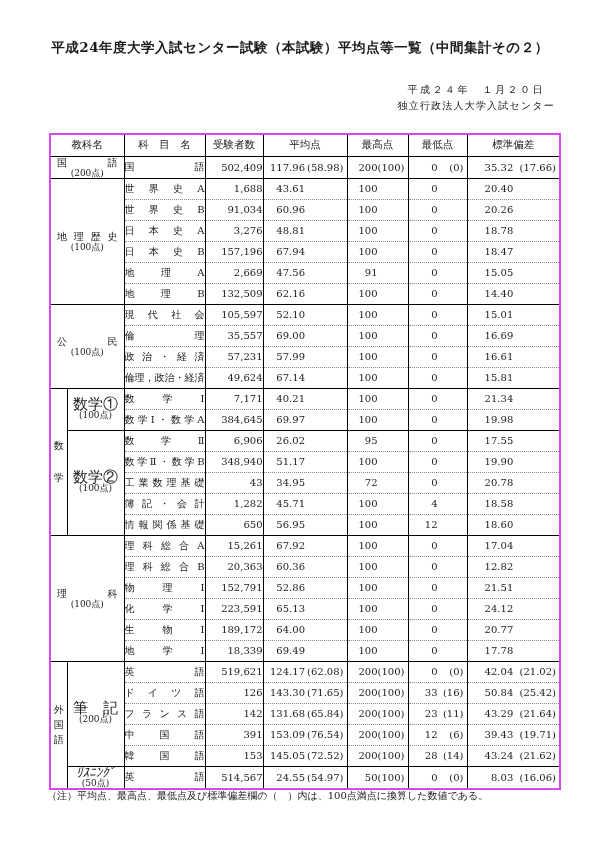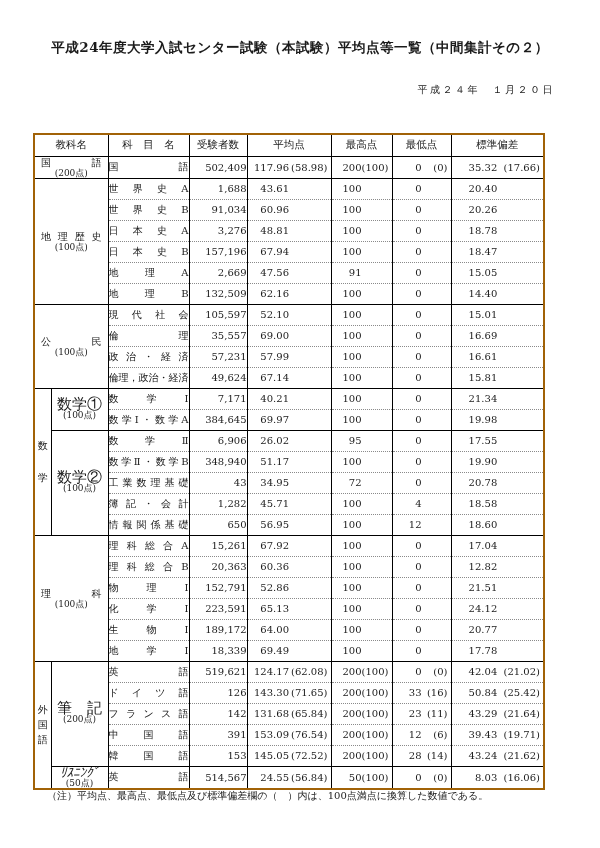--- a/index.html
+++ b/index.html
@@ -15,23 +15,23 @@
   .title {
     position: absolute; top: 39px; left: 0; width: 100%;
     text-align: center; font-size: 13.5px; font-weight: 600; letter-spacing: 0.5px;
     white-space: nowrap;
   }
   .meta { position: absolute; top: 82px; right: 45px; text-align: center; font-size: 10px; line-height: 16px; }
   .meta .date { letter-spacing: 2.5px; }
   .meta .org  { letter-spacing: 1.2px; }
 
   table.score {
-    position: absolute; left: 33px; top: 133px; width: 510px;
+    position: absolute; left: 49px; top: 133px; width: 510px;
     border-collapse: collapse; table-layout: fixed;
-    border: 2px solid #a16207;
+    border: 2px solid #d946ef;
     font-size: 10px;
   }
   table.score th, table.score td { border-left: 1px solid #000; padding: 0; vertical-align: middle; }
   thead tr { height: 22px; }
   thead th { font-weight: normal; font-size: 10.5px; text-align: center; border-bottom: 1px solid #000; }
   tbody tr { height: 21px; }
   tbody tr.sec > td { border-top: 1px solid #000; }
   tbody tr.dot > td { border-top: 1px dotted #8a8a8a; }
 
   td.grp { text-align: center; }
@@ -54,20 +54,21 @@
   .note { position: absolute; left: 47px; top: 789px; font-size: 10px; white-space: nowrap; }
 </style>
 </head>
 <body>
 
 <div class="page">
   <div class="title">平成24年度大学入試センター試験（本試験）平均点等一覧（中間集計その２）</div>
 
   <div class="meta">
     <div class="date">平成２４年　１月２０日</div>
+    <div class="org">独立行政法人大学入試センター</div>
   </div>
 
   <table class="score">
     <colgroup>
       <col style="width:17px">
         <col style="width:57px">
         <col style="width:81px">
         <col style="width:58px">
       <col style="width:84px">
         <col style="width:61px">
@@ -938,21 +939,21 @@
         <tr class="sec">
           <td class="sgrp small" rowspan="1">
             <div class="sgname">ﾘｽﾆﾝｸﾞ</div>
             <div class="sgpts">(50点)</div>
           </td>
           <td class="sub">英語</td>
           <td class="num">514,567</td>
           <td class="pair">
             <div class="pr">
               <span class="m">24.55</span>
-              <span class="p">(56.84)</span>
+              <span class="p">(54.97)</span>
             </div>
           </td>
           <td class="pair">
             <div class="pr">
               <span class="m">50</span>
               <span class="p">(100)</span>
             </div>
           </td>
           <td class="pair">
             <div class="pr">

